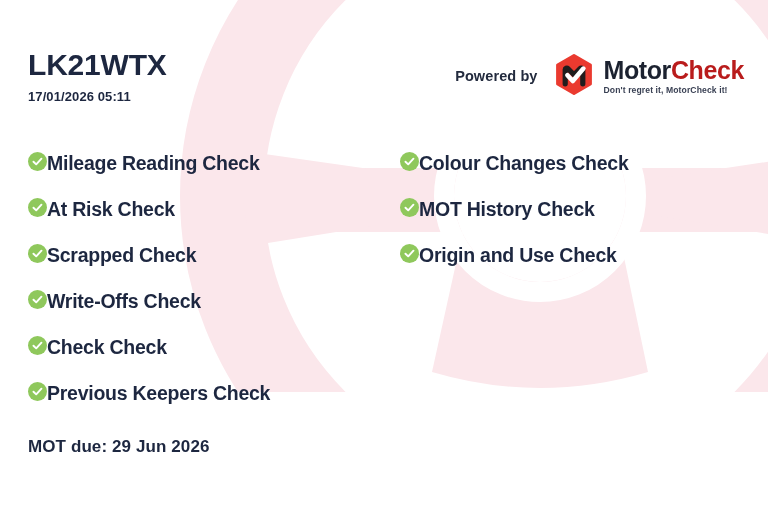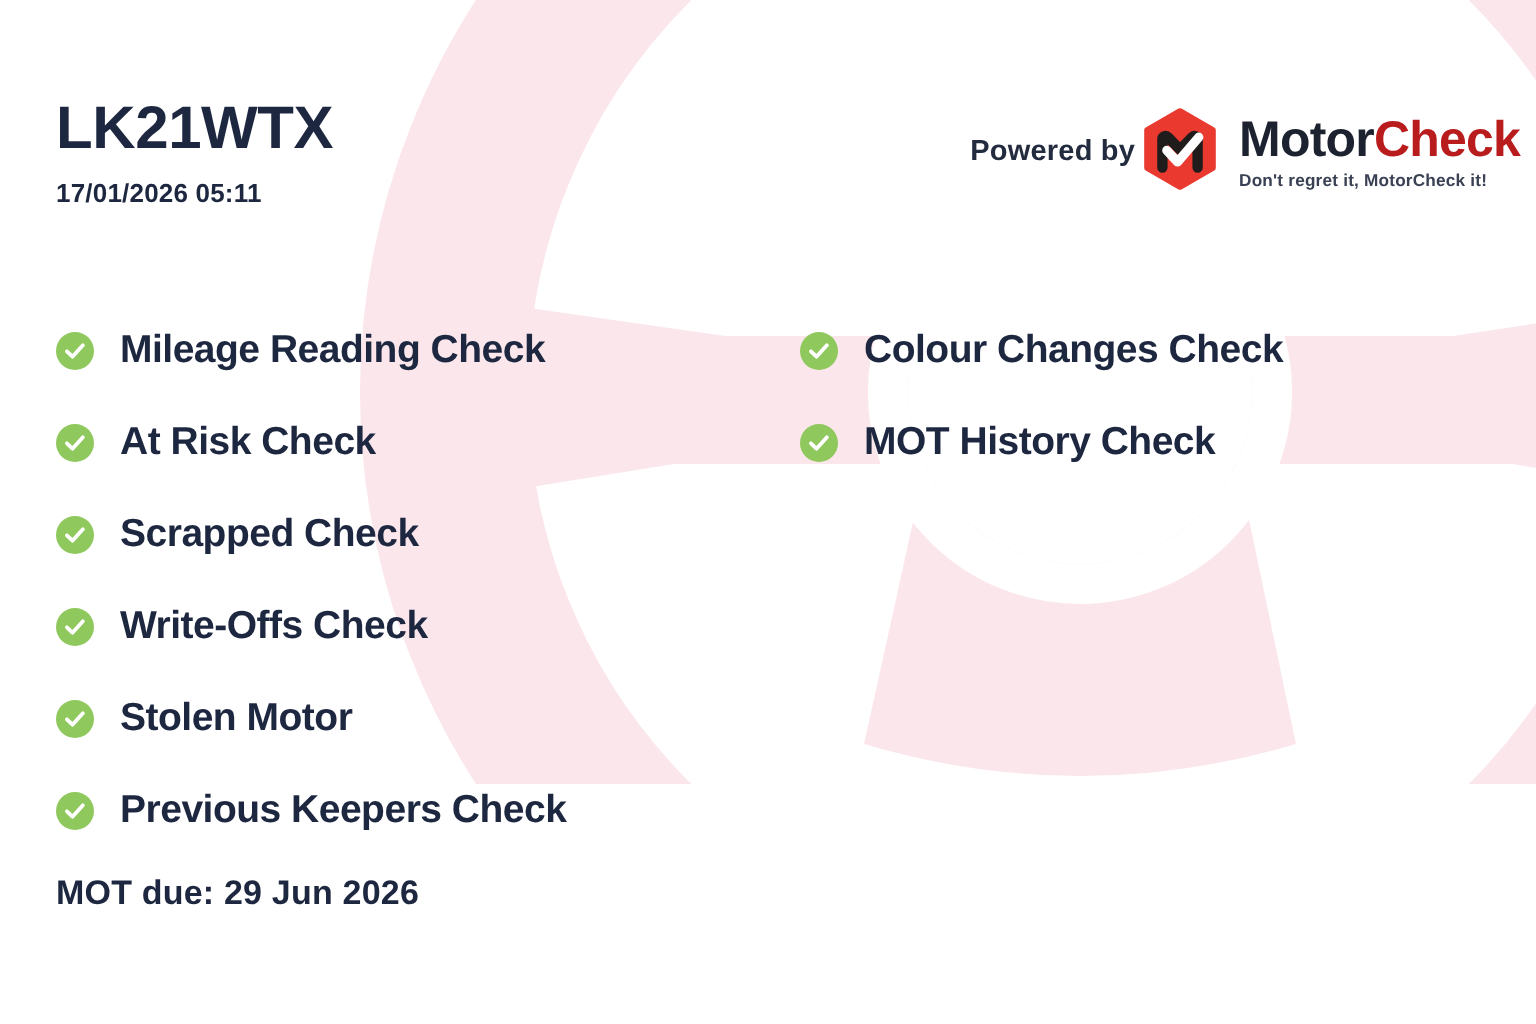--- a/index.html
+++ b/index.html
@@ -32,23 +32,24 @@
     position: relative;
     z-index: 2;
     width: 768px;
     height: 431px;
   }
 
   
   .brandbar {
     position: absolute;
     top: 54px;
-    right: 8px;
+    right: 24px;
     display: flex;
     align-items: center;
+    gap: 14px;
   }
   .powered-by {
     font-size: 14.5px;
     font-weight: 700;
     color: #232b3e;
     letter-spacing: 0.1px;
     white-space: nowrap;
   }
   .logo-lockup {
     display: flex;
@@ -119,22 +120,21 @@
     top: 152px;
     width: 712px;
     display: flex;
     gap: 0;
   }
   .check-col { width: 372px; }
   .check-col.right { width: 340px; }
 
   .check-item {
     display: flex;
-    align-items: center;
-    gap: 13px;
+    align-items: flex-start;
     height: 46px;
   }
   .check-icon {
     width: 19px;
     height: 19px;
     flex: 0 0 19px;
     border-radius: 50%;
     background: #8fc85c;
     display: flex;
     align-items: center;
@@ -271,21 +271,21 @@
         </span>
         <span class="check-label">Write-Offs Check</span>
       </div>
 
       <div class="check-item">
         <span class="check-icon">
           <svg width="11" height="11" viewBox="0 0 12 12" xmlns="http://www.w3.org/2000/svg">
             <path d="M1.6 6.2 L4.6 9.1 L10.3 2.9" fill="none" stroke="#ffffff" stroke-width="2.1" stroke-linecap="round" stroke-linejoin="round"></path>
           </svg>
         </span>
-        <span class="check-label">Stolen Motor</span>
+        <span class="check-label">Check Check</span>
       </div>
 
       <div class="check-item">
         <span class="check-icon">
           <svg width="11" height="11" viewBox="0 0 12 12" xmlns="http://www.w3.org/2000/svg">
             <path d="M1.6 6.2 L4.6 9.1 L10.3 2.9" fill="none" stroke="#ffffff" stroke-width="2.1" stroke-linecap="round" stroke-linejoin="round"></path>
           </svg>
         </span>
         <span class="check-label">Previous Keepers Check</span>
       </div>
@@ -305,19 +305,27 @@
 
       <div class="check-item">
         <span class="check-icon">
           <svg width="11" height="11" viewBox="0 0 12 12" xmlns="http://www.w3.org/2000/svg">
             <path d="M1.6 6.2 L4.6 9.1 L10.3 2.9" fill="none" stroke="#ffffff" stroke-width="2.1" stroke-linecap="round" stroke-linejoin="round"></path>
           </svg>
         </span>
         <span class="check-label">MOT History Check</span>
       </div>
 
+      <div class="check-item">
+        <span class="check-icon">
+          <svg width="11" height="11" viewBox="0 0 12 12" xmlns="http://www.w3.org/2000/svg">
+            <path d="M1.6 6.2 L4.6 9.1 L10.3 2.9" fill="none" stroke="#ffffff" stroke-width="2.1" stroke-linecap="round" stroke-linejoin="round"></path>
+          </svg>
+        </span>
+        <span class="check-label">Origin and Use Check</span>
+      </div>
 
     </div>
   </div>
 
   <div class="mot-due">MOT due: 29 Jun 2026</div>
 
 </div>
 
 </body></html>

